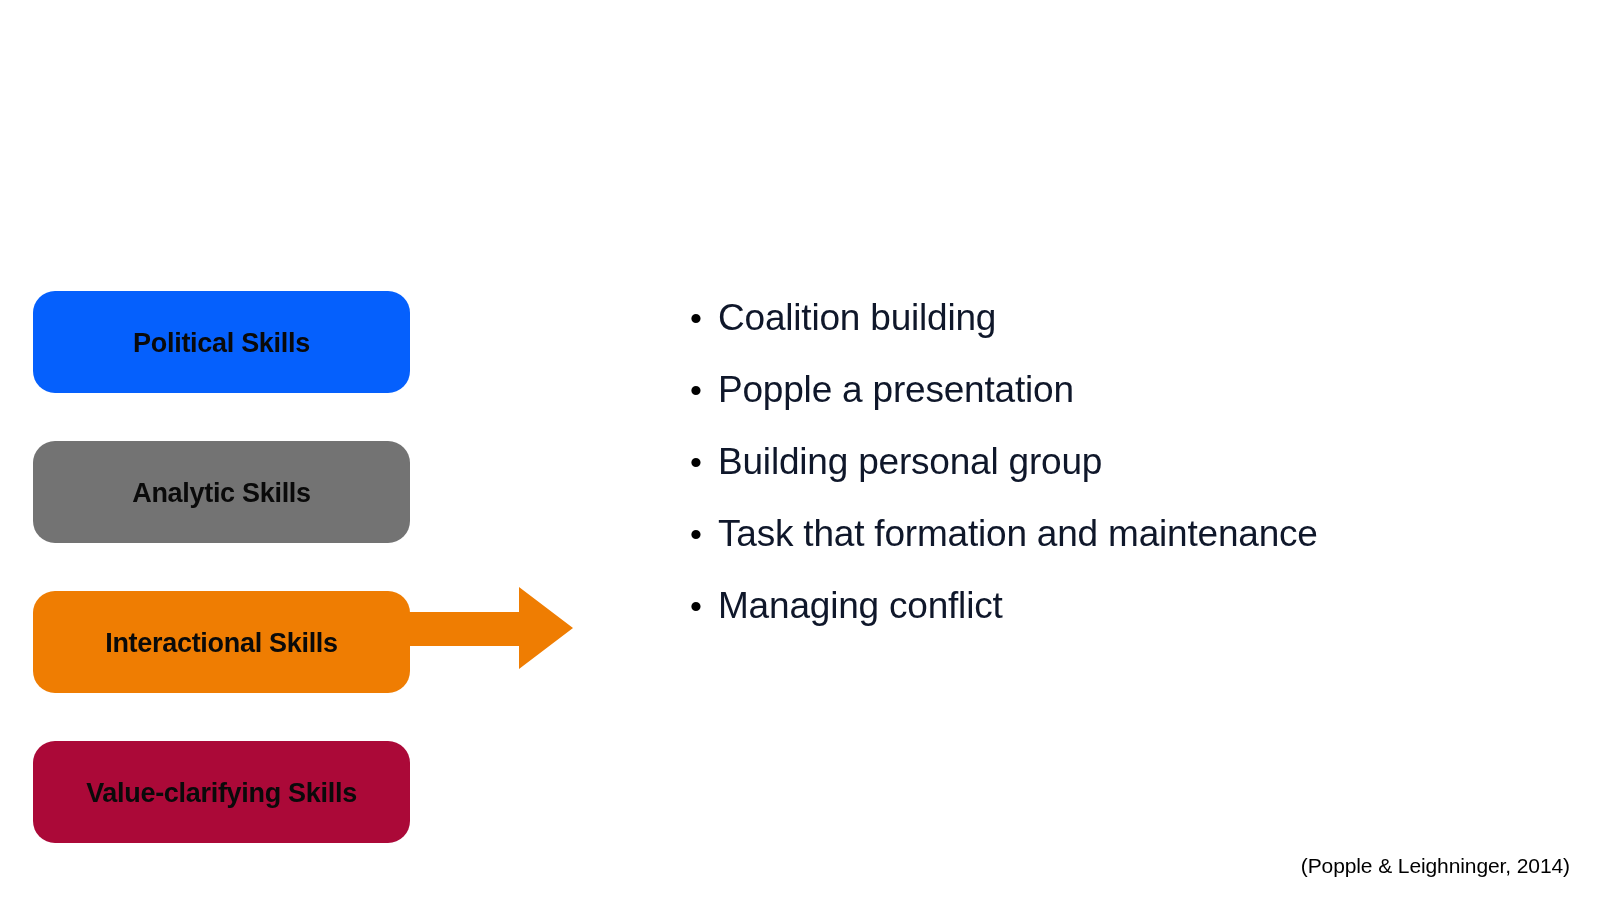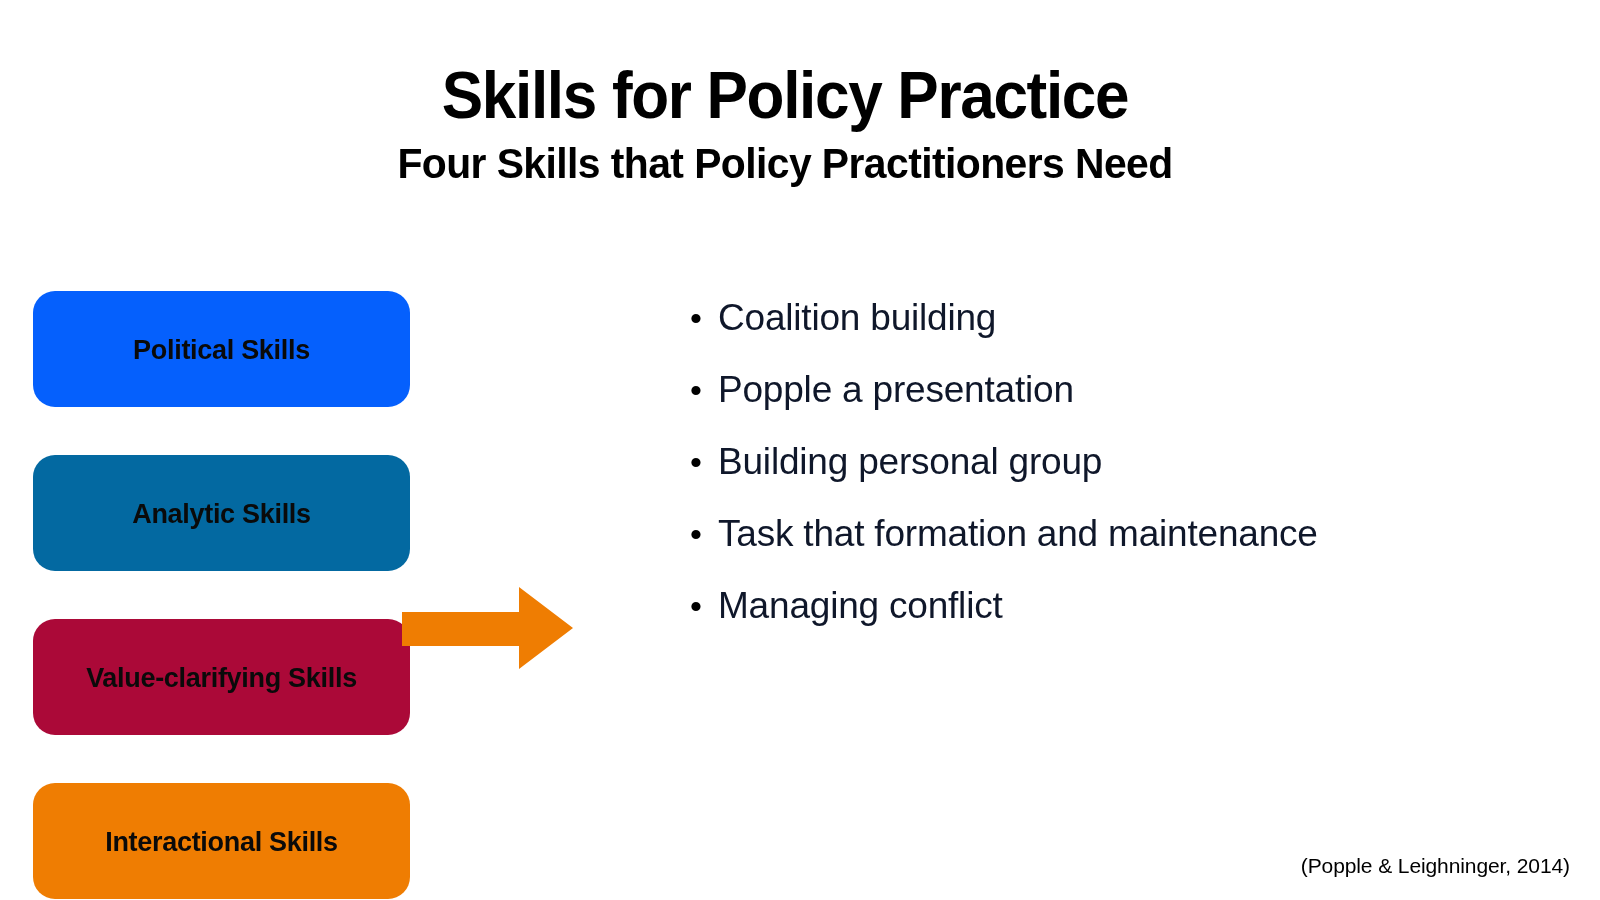--- a/index.html
+++ b/index.html
@@ -53,21 +53,21 @@
   
   #skill-boxes {
     position: absolute;
     left: 33px;
     top: 291px;
     width: 377px;
   }
   .skill-box {
     position: relative;
     width: 377px;
-    height: 116px;
+    height: 102px;
     border-radius: 22px;
     margin-bottom: 48px;
     box-sizing: border-box;
   }
   .skill-box:last-child { margin-bottom: 0; }
 
   .skill-box-label {
     position: absolute;
     left: 0;
     right: 0;
@@ -130,41 +130,37 @@
     letter-spacing: -0.1px;
     color: #000000;
     white-space: nowrap;
   }
 </style>
 </head>
 <body>
 
 <div id="slide" style="background: rgb(255, 255, 255);">
 
-  <div id="title-block">
-    <div id="slide-title">Skills for Policy Practice</div>
-    <div id="slide-subtitle">Four Skills that Policy Practitioners Need</div>
-  </div>
 
   <div id="skill-boxes">
 
     <div class="skill-box" style="background: rgb(5, 96, 253);">
       <span class="skill-box-label" style="color: rgb(10, 10, 10);">Political Skills</span>
     </div>
 
-    <div class="skill-box" style="background: #0369a1; padding-left: 34px;">
+    <div class="skill-box" style="background: #737373; padding-left: 34px;">
       <span class="skill-box-label" style="color: rgb(10, 10, 10);">Analytic Skills</span>
+    </div>
+
+    <div class="skill-box" style="background: rgb(239, 125, 2);">
+      <span class="skill-box-label" style="color: rgb(10, 10, 10);">Interactional Skills</span>
     </div>
 
     <div class="skill-box" style="background: rgb(171, 9, 56);">
       <span class="skill-box-label" style="color: rgb(10, 10, 10);">Value-clarifying Skills</span>
-    </div>
-
-    <div class="skill-box" style="background: rgb(239, 125, 2);">
-      <span class="skill-box-label" style="color: rgb(10, 10, 10);">Interactional Skills</span>
     </div>
 
   </div>
 
   <svg id="flow-arrow" viewBox="0 0 180 90" aria-hidden="true">
     <polygon id="flow-arrow-shape" points="0,29 117,29 117,4 171,45 117,86 117,63 0,63" fill="#ef7d02"></polygon>
   </svg>
 
   <div id="bullet-list">
 

